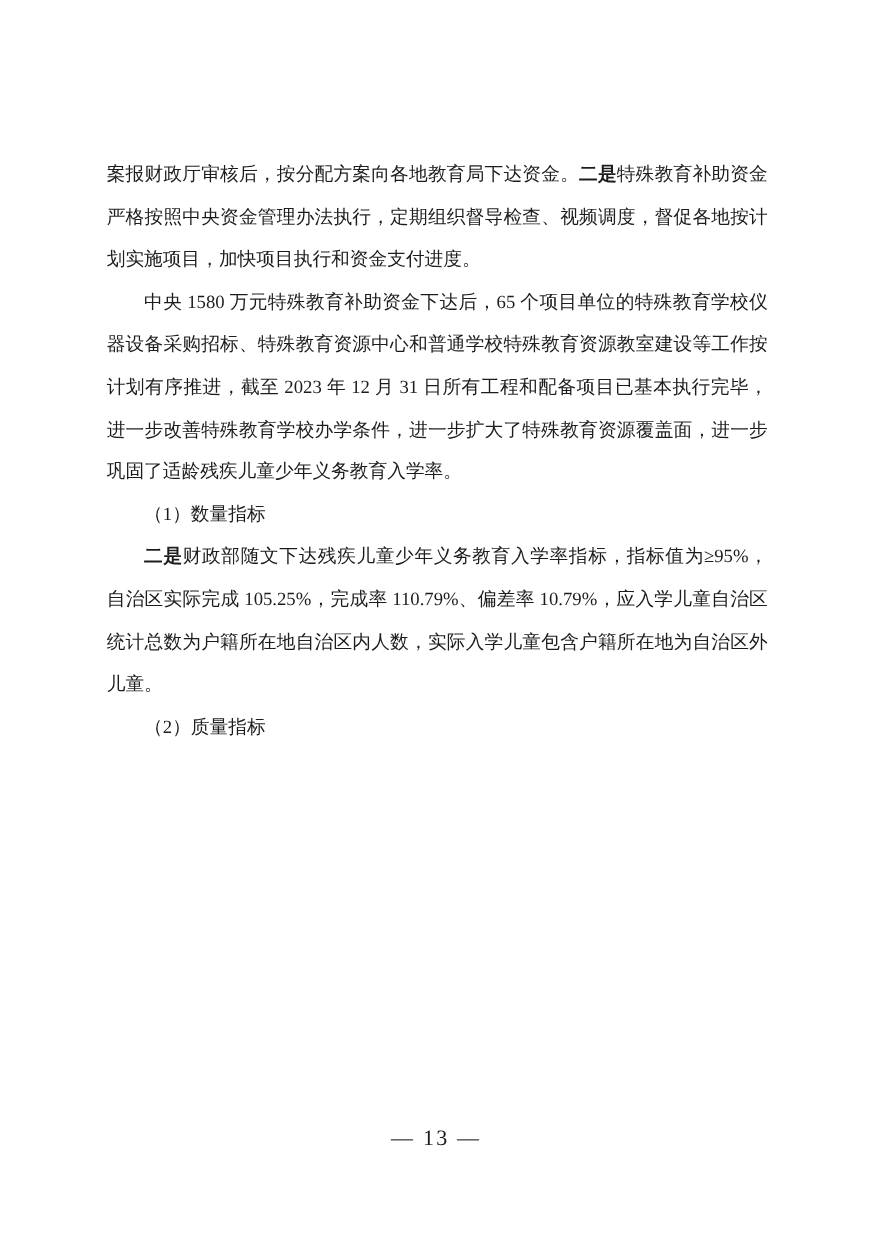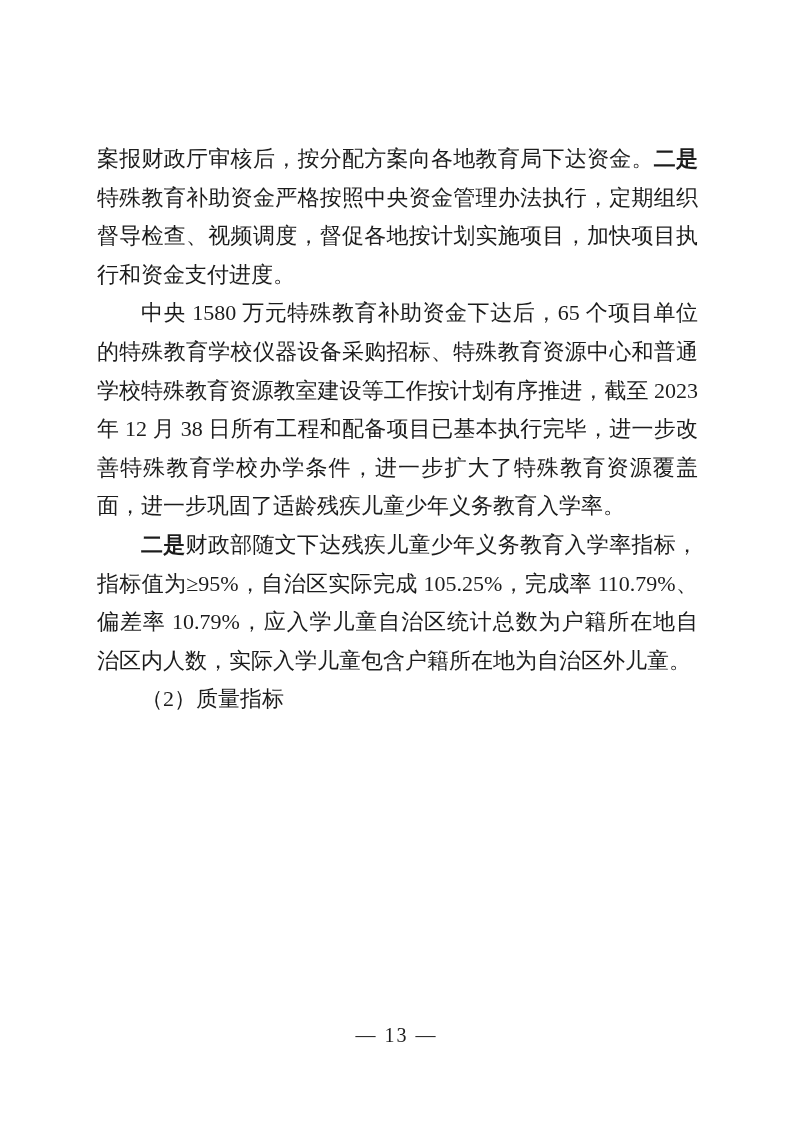--- a/index.html
+++ b/index.html
@@ -15,21 +15,21 @@
     background: #ffffff;
     font-family: "Liberation Serif", "DejaVu Serif", serif;
     color: #1c1c1c;
     overflow: hidden;
   }
   .content {
     position: absolute;
     left: 97px;
     top: 140px;
     width: 601px;
-    font-size: 22px;
+    font-size: 17px;
     line-height: 38.6px;
     text-align: justify;
     text-justify: inter-ideograph;
   }
   .content p {
     margin: 0;
     padding: 0;
   }
   .para-indent {
     text-indent: 2em;
@@ -66,24 +66,25 @@
 </head>
 <body>
 
 <div class="page">
 
   <div class="content">
 
     <p class="para-noindent"><span>案报财政厅审核后，按分配方案向各地教育局下达资金。</span><b class="inline-bold">二是</b><span>特殊教育补助资金严格按照中央资金管理办法执行，定期组织督导检查、视频调度，督促各地按计划实施项目，加快项目执行和资金支付进度。</span></p>
 
 
-    <p class="para-indent">中央 1580 万元特殊教育补助资金下达后，65 个项目单位的特殊教育学校仪器设备采购招标、特殊教育资源中心和普通学校特殊教育资源教室建设等工作按计划有序推进，截至 2023 年 12 月 38 日所有工程和配备项目已基本执行完毕，进一步改善特殊教育学校办学条件，进一步扩大了特殊教育资源覆盖面，进一步巩固了适龄残疾儿童少年义务教育入学率。</p>
+    <p class="para-indent">中央 1580 万元特殊教育补助资金下达后，65 个项目单位的特殊教育学校仪器设备采购招标、特殊教育资源中心和普通学校特殊教育资源教室建设等工作按计划有序推进，截至 2023 年 12 月 31 日所有工程和配备项目已基本执行完毕，进一步改善特殊教育学校办学条件，进一步扩大了特殊教育资源覆盖面，进一步巩固了适龄残疾儿童少年义务教育入学率。</p>
 
 
 
+    <p class="sub-heading">（1）数量指标</p>
 
 
     <p class="para-indent"><b class="inline-bold">二是</b><span>财政部随文下达残疾儿童少年义务教育入学率指标，指标值为≥95%，自治区实际完成 105.25%，完成率 110.79%、偏差率 10.79%，应入学儿童自治区统计总数为户籍所在地自治区内人数，实际入学儿童包含户籍所在地为自治区外儿童。</span></p>
 
     <p class="sub-heading">（2）质量指标</p>
 
   </div>
 
   <div class="footer">— 13 —</div>
 

